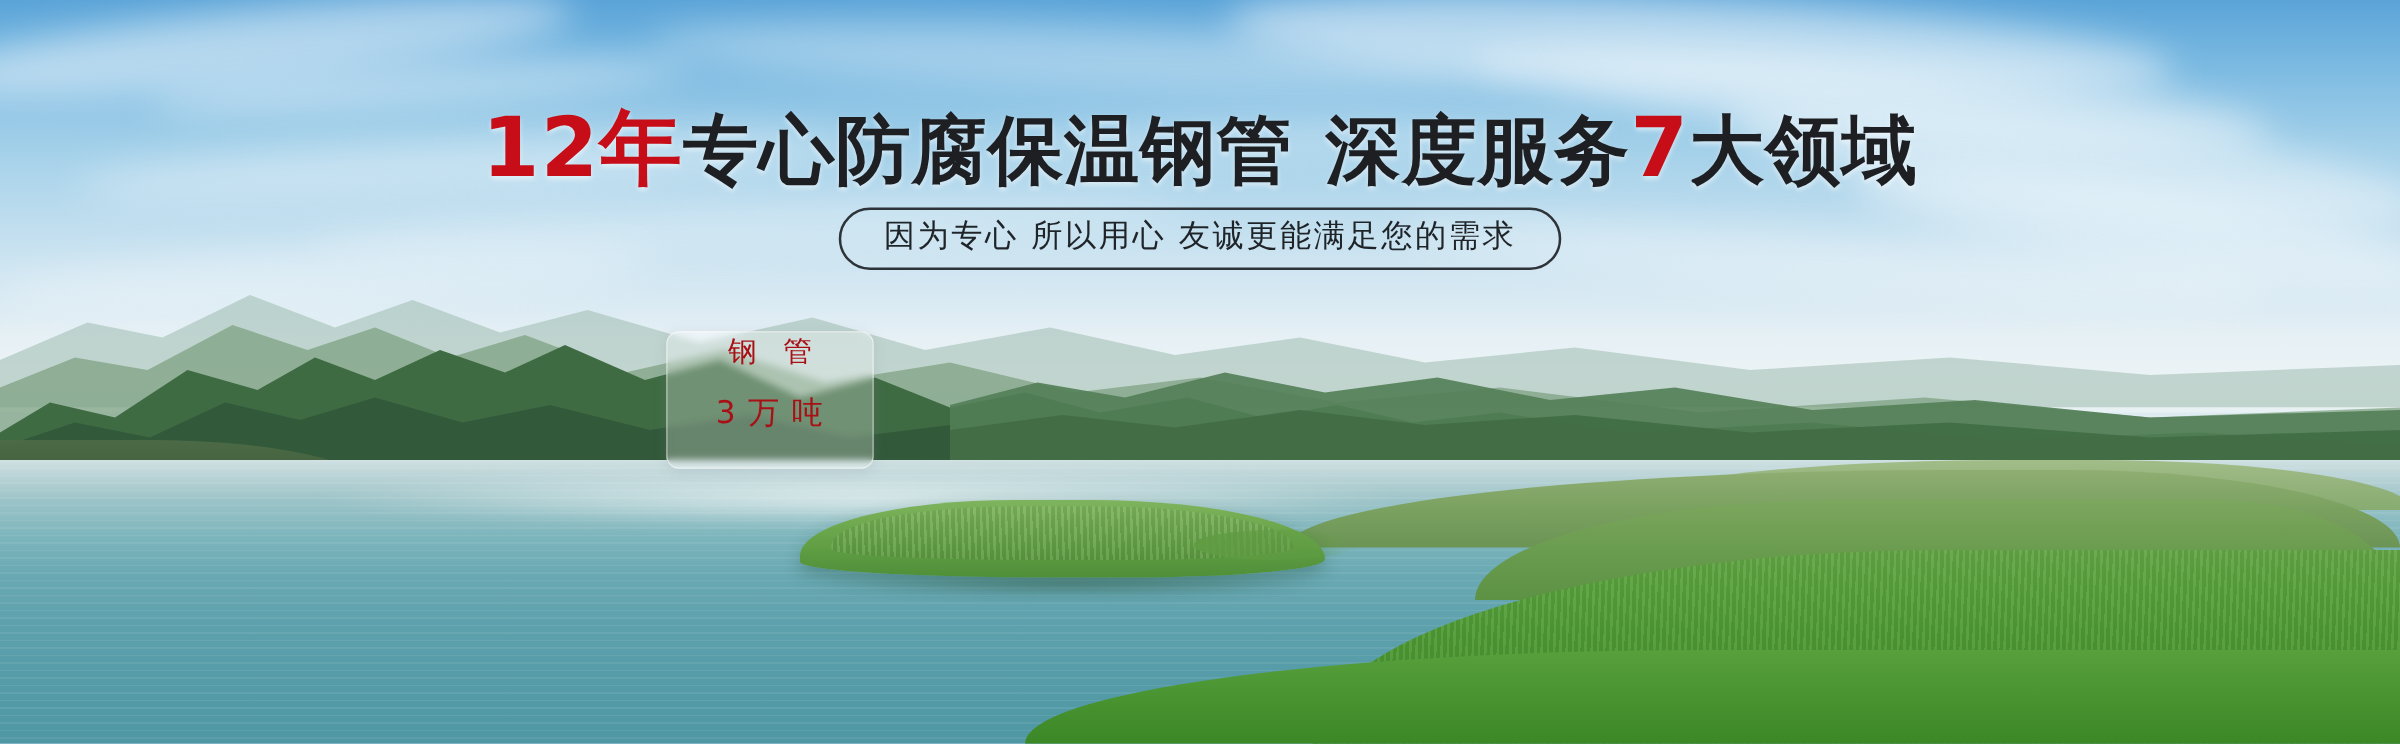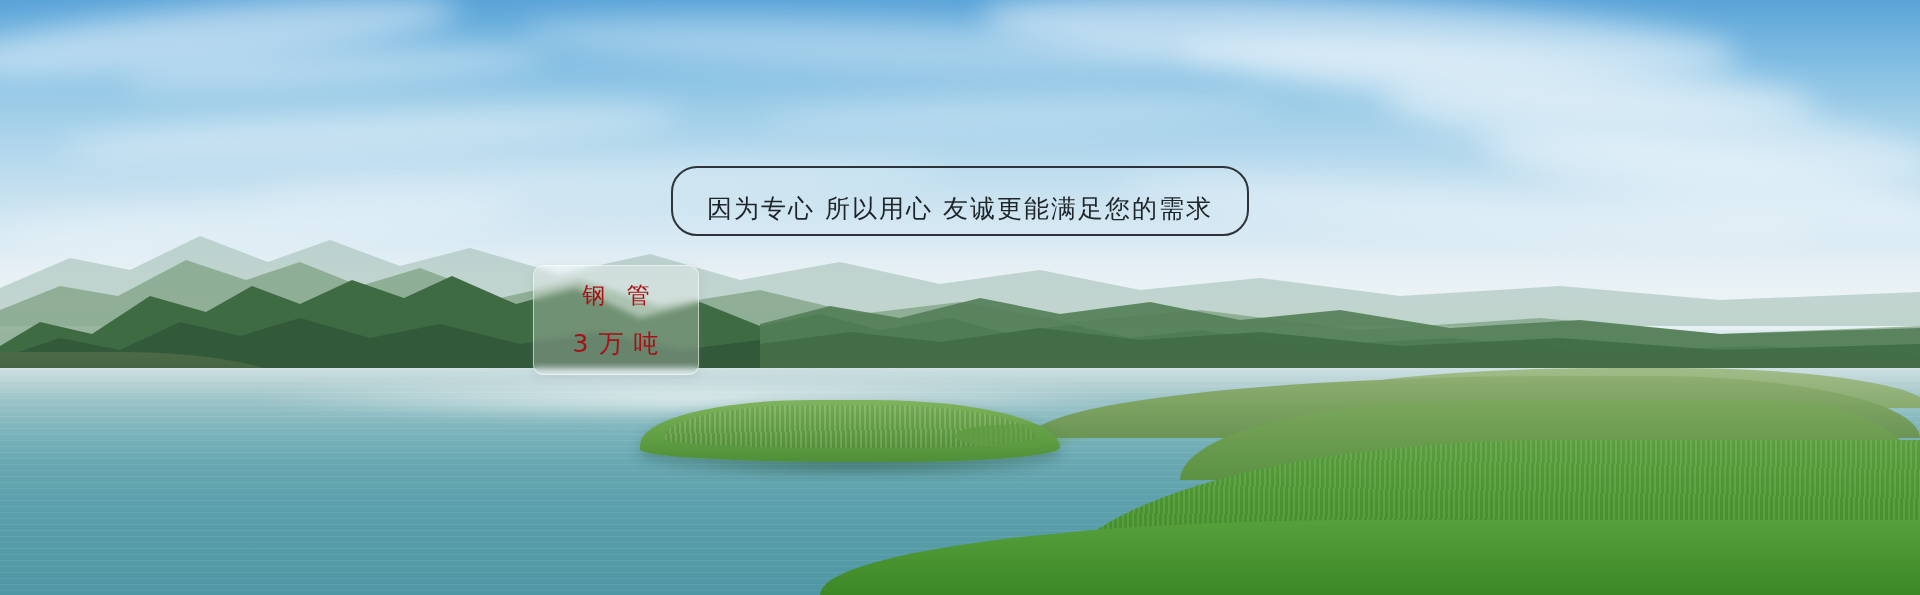--- a/index.html
+++ b/index.html
@@ -208,41 +208,41 @@
   }
   .headline .gap { display:inline-block; width:26px; }
 
   .subtitle-wrap {
     position:absolute; left:0; top:166px; width:1920px;
     display:flex; justify-content:center;
   }
   .subtitle {
     border:2px solid #2d3338;
     border-radius:26px;
-    padding:24px 34px 9px;
+    padding:4px 34px 9px;
     font-size:25px;
     color:#1f2429;
     letter-spacing:2px;
     white-space:nowrap;
     background:rgba(255,255,255,0.04);
   }
 
   
   .cards {
     position:absolute; left:533px; top:265px;
     display:flex; gap:6px;
   }
   .card {
     width:166px; height:110px;
     border-radius:10px;
     background:rgba(255,255,255,0.26);
     border:1px solid rgba(255,255,255,0.55);
     backdrop-filter:blur(3px);
     display:flex; flex-direction:column;
-    align-items:center; justify-content:center;
+    align-items:center; 
     gap:16px;
     box-shadow:0 2px 10px rgba(120,140,150,.18);
   }
   .card-title {
     font-size:23px;
     color:#a81016;
     letter-spacing:7px;
     text-indent:7px;
     font-weight:500;
   }
@@ -319,20 +319,23 @@
   <div class="marsh-mid"></div>
   <div class="grass-main"></div>
   <div class="grass-low"></div>
 
   <div class="islet-refl"></div>
   <div class="islet"></div>
   <div class="islet-tail"></div>
 
   <div class="copy">
 
+    <div class="headline">
+      <span class="num">12</span><span class="num">年</span><span class="dark">专心防腐保温钢管</span><span class="gap"></span><span class="dark">深度服务</span><span class="num">7</span><span class="dark">大领域</span>
+    </div>
 
     <div class="subtitle-wrap">
       <div class="subtitle">因为专心 所以用心  友诚更能满足您的需求</div>
     </div>
 
     <div class="cards">
 
       <div class="card">
         <div class="card-title">钢 管</div>
         <div class="card-value"><span>3 万 吨</span></div>

